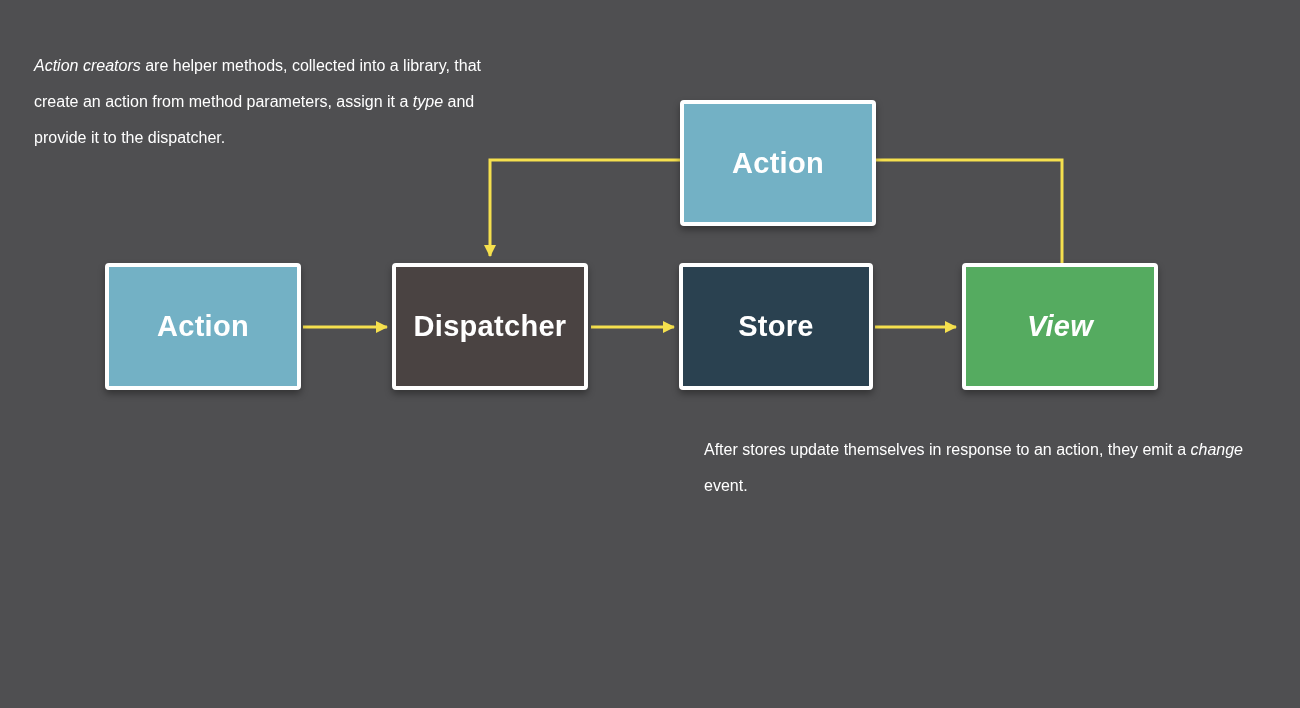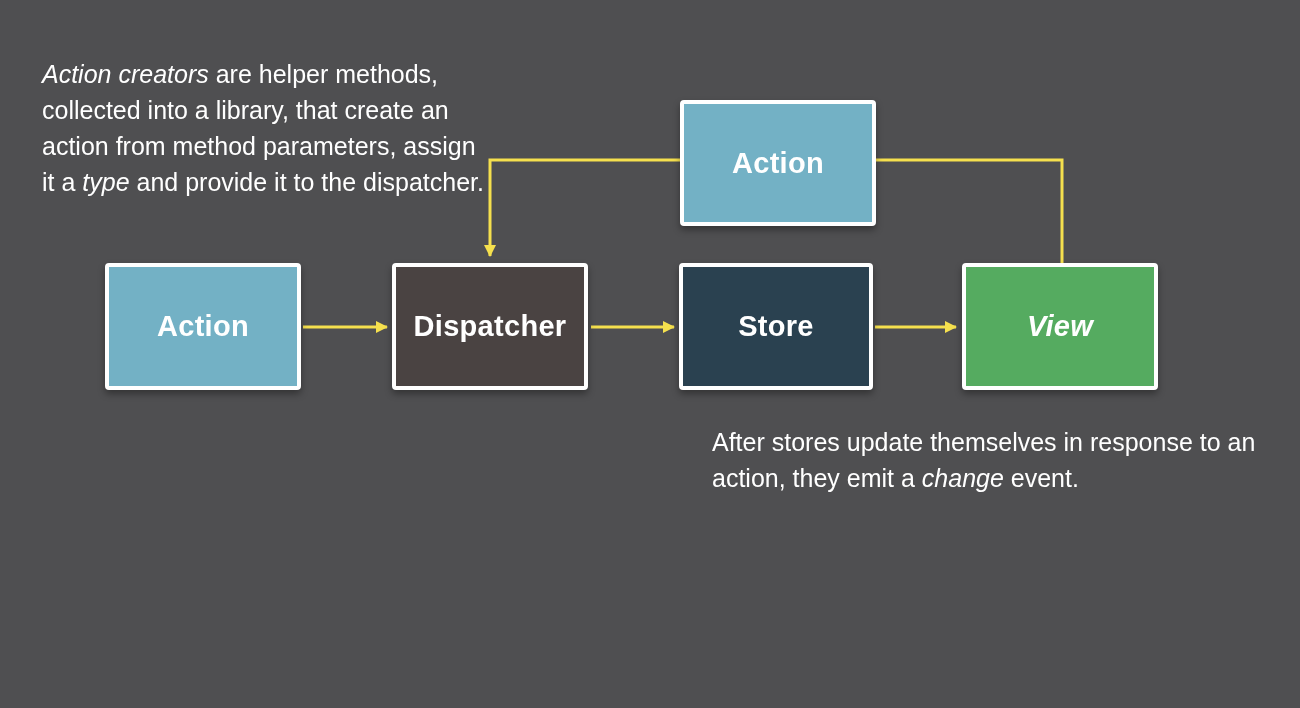--- a/index.html
+++ b/index.html
@@ -36,28 +36,28 @@
   }
   .box-action-top  { left: 680px; top: 100px; width: 196px; height: 126px; }
   .box-action-left { left: 105px; top: 263px; width: 196px; height: 127px; }
   .box-dispatcher  { left: 392px; top: 263px; width: 196px; height: 127px; }
   .box-store       { left: 679px; top: 263px; width: 194px; height: 127px; }
   .box-view        { left: 962px; top: 263px; width: 196px; height: 127px; font-style: italic; }
   .note {
     position: absolute;
     z-index: 2;
     color: #ffffff;
-    font-size: 25px;
+    font-size: 16px;
     line-height: 36px;
-    margin: 12px;
+    margin: 4px;
   }
   .note .it { font-style: italic; }
   .note-creators   { left: 30px;  top: 44px;  width: 448px; }
   .note-dispatcher { left: 318px; top: 428px; width: 334px; }
-  .notes-store     { left: 700px; top: 412px; width: 574px; position: absolute; z-index: 2; }
+  .notes-store     { left: 700px; top: 428px; width: 574px; position: absolute; z-index: 2; }
   .notes-store .note { position: static; }
   .notes-store .note + .note { margin-top: 14px; }
 </style>
 </head>
 <body style="background-color: rgb(79, 79, 81);">
 
 <div class="canvas">
 
   <svg class="arrow-layer" viewBox="0 0 1300 708" xmlns="http://www.w3.org/2000/svg">
     <defs>

